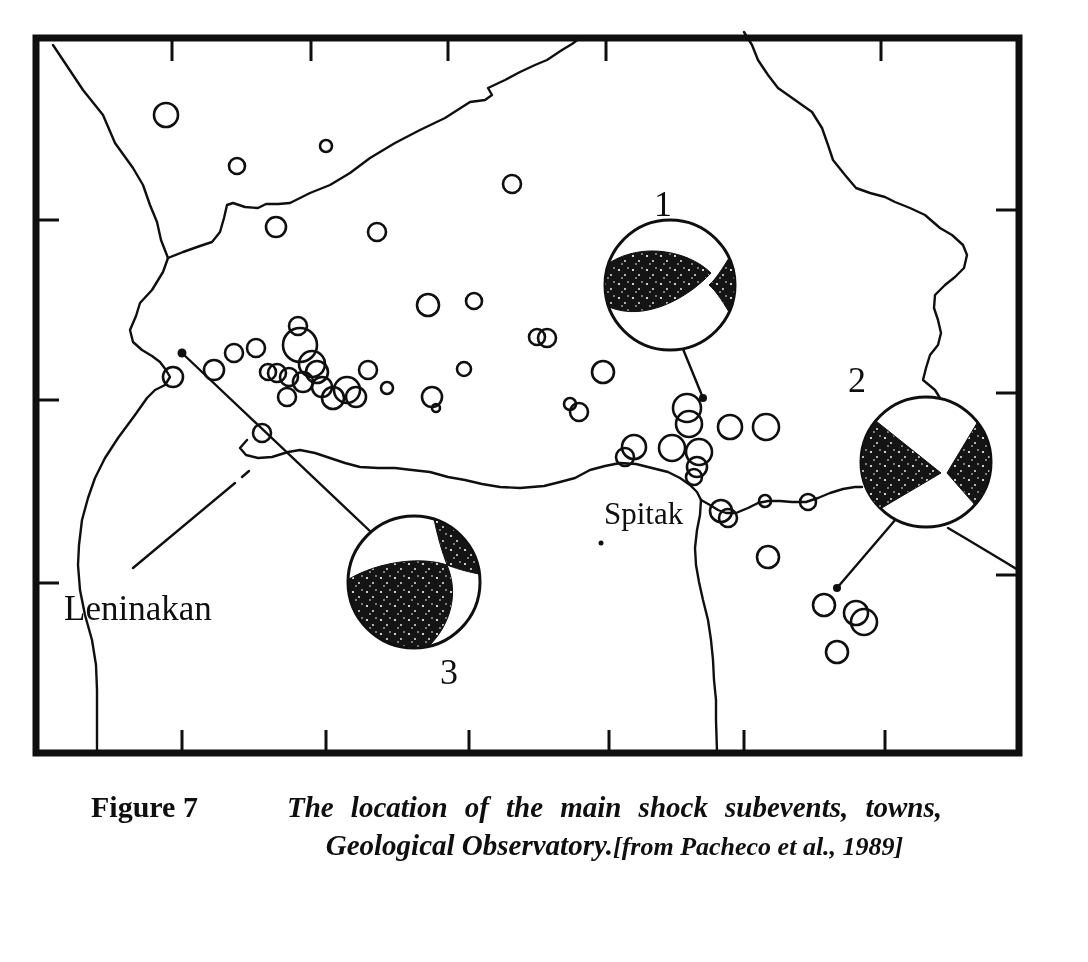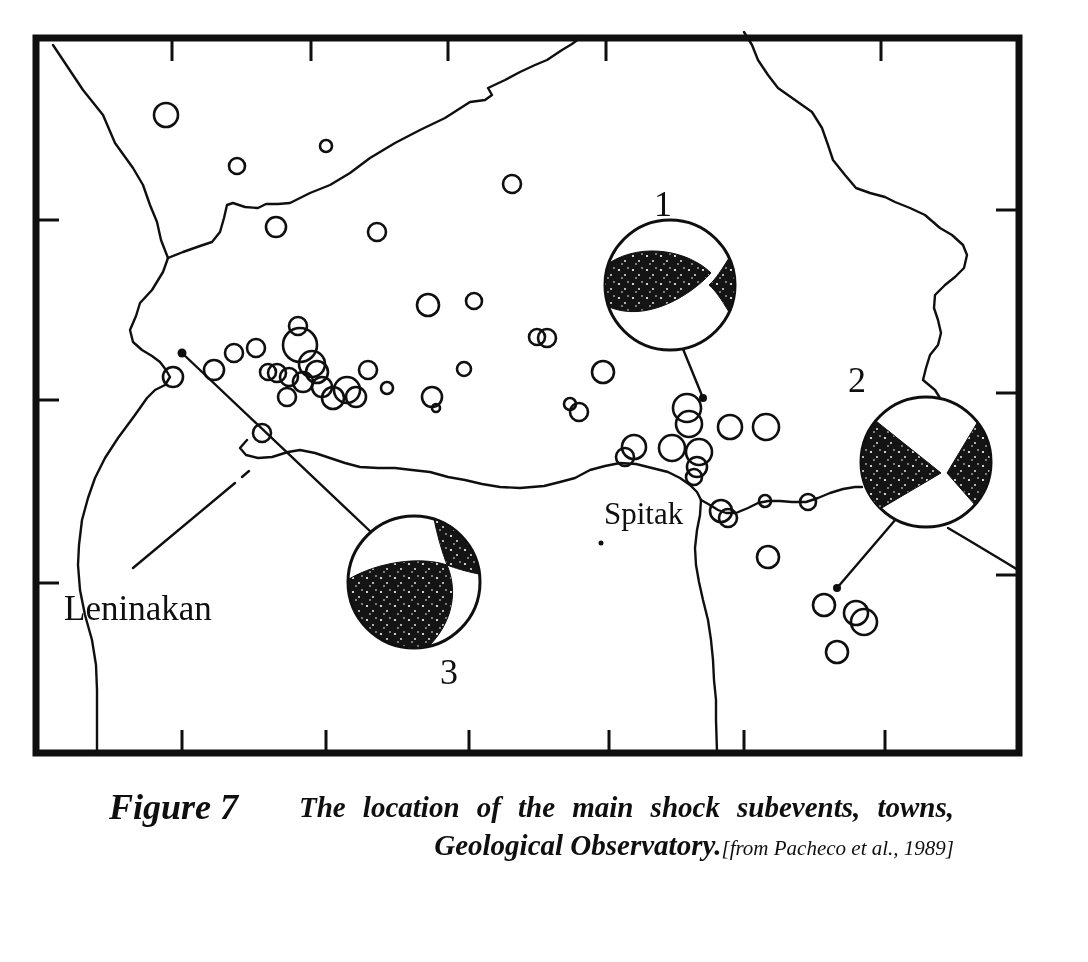--- a/index.html
+++ b/index.html
@@ -1,27 +1,27 @@
 <!DOCTYPE html>
 <html><head>
 <meta charset="utf-8">
 <style>
   html,body{margin:0;padding:0;background:#ffffff;}
   .page{position:relative;width:1088px;height:962px;background:#ffffff;overflow:hidden;
         font-family:"Liberation Serif",serif;color:#0f0f0f;}
   .map-svg{position:absolute;left:0;top:0;}
   .map-svg text{font-family:"Liberation Serif",serif;}
-  .fig-label{position:absolute;left:109px;top:788px;font-size:36px;font-weight:700;
-             font-style:italic;line-height:38px;}
-  .cap-col{position:absolute;left:299px;top:788px;width:655px;}
+  .fig-label{position:absolute;left:91px;top:788px;font-size:30px;font-weight:700;
+             line-height:38px;}
+  .cap-col{position:absolute;left:287px;top:788px;width:655px;}
   .cap-line{font-size:29px;font-weight:700;font-style:italic;line-height:38px;
             text-align:justify;text-align-last:justify;white-space:nowrap;}
-  .cap-last{display:flex;justify-content:flex-end;align-items:baseline;
+  .cap-last{display:flex;justify-content:center;align-items:baseline;
             font-size:29px;font-weight:700;font-style:italic;line-height:38px;}
-  .cite{font-size:21px;font-weight:400;font-style:italic;}
+  .cite{font-size:26px;font-weight:700;font-style:italic;}
 </style>
 </head>
 <body>
 
 <div class="page">
 
   <svg id="map-svg" class="map-svg" width="1088" height="760" viewBox="0 0 1088 760">
     <defs>
       <pattern id="stipple" width="14" height="14" patternUnits="userSpaceOnUse">
         <rect width="14" height="14" fill="#141414"></rect>

